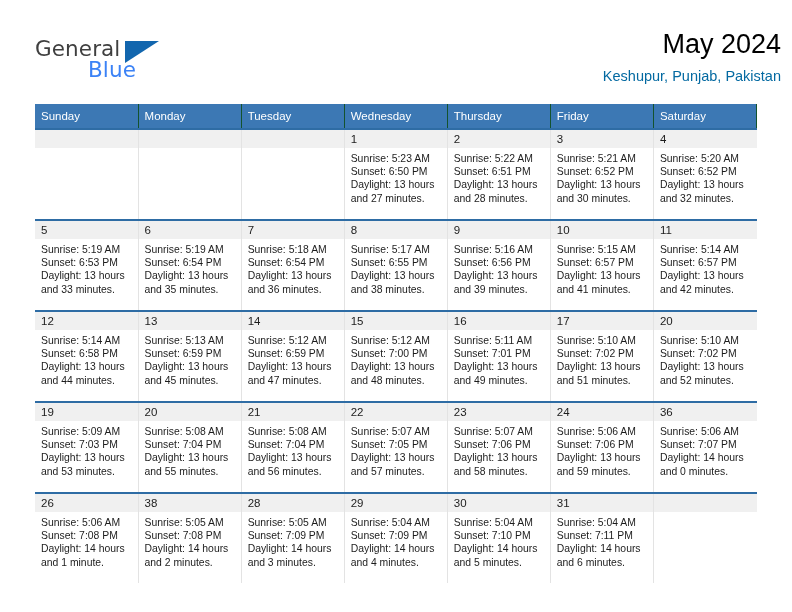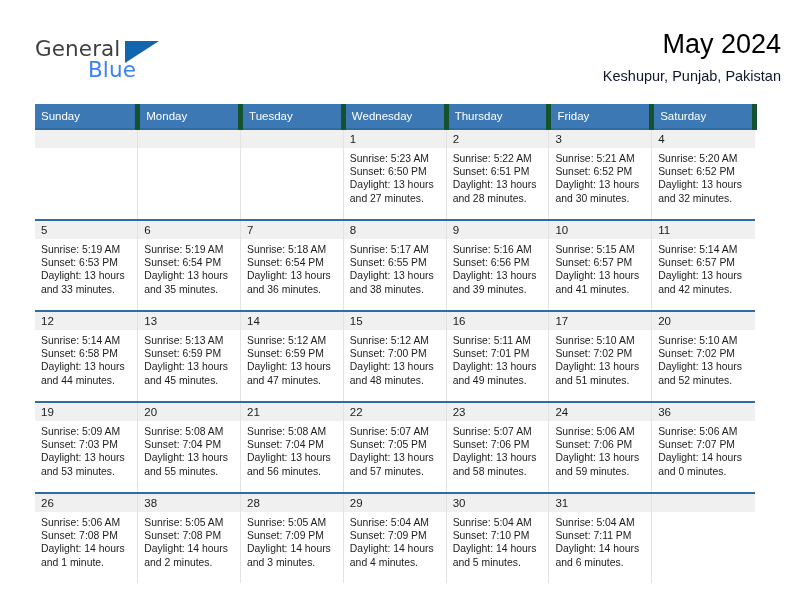--- a/index.html
+++ b/index.html
@@ -79,21 +79,21 @@
     font-size: 27px;
     font-weight: 400;
     color: #000000;
     line-height: 32px;
     white-space: nowrap;
   }
   .cal-subtitle {
     margin-top: 7px;
     font-size: 14.5px;
     font-weight: 400;
-    color: #0f172a;
+    color: #0369a1;
     line-height: 18px;
     white-space: nowrap;
   }
 
   
   .calendar {
     position: absolute;
     left: 35px;
     top: 104px;
     width: 722px;
@@ -103,21 +103,21 @@
 
   .calendar thead th {
     background: #3c78b4;
     color: #ffffff;
     font-size: 11.5px;
     font-weight: 400;
     text-align: left;
     padding: 6px 0 6px 6px;
     height: 20px;
     box-sizing: border-box;
-    border-right: 5px solid #14532d;
+    border-right: 1px solid #14532d;
   }
 
   .calendar td {
     width: 103.1px;
     vertical-align: top;
     padding: 0;
     border-right: 1px solid #e3e3e3;
     border-top: 2px solid #2e6ca4;
     background: #ffffff;
     height: 89px;

